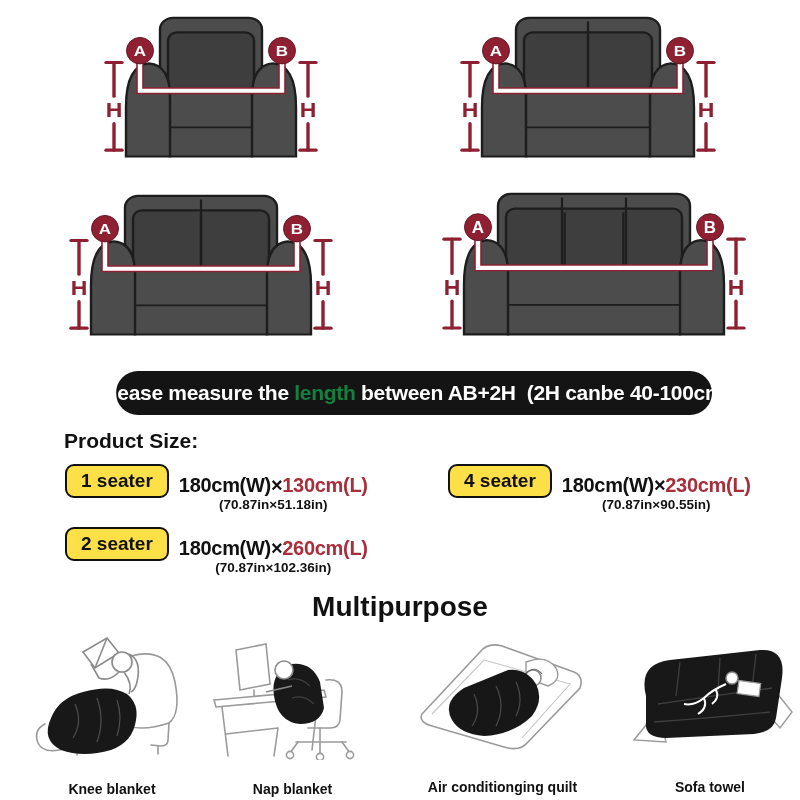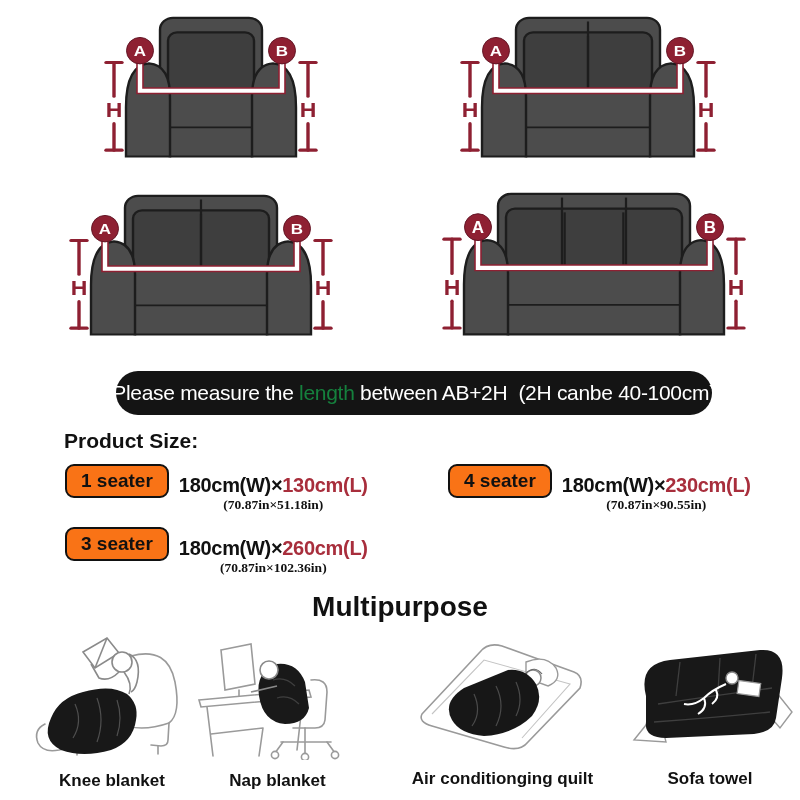--- a/index.html
+++ b/index.html
@@ -3,37 +3,37 @@
 <meta charset="utf-8">
 <style>
   html,body{margin:0;padding:0;background:#ffffff;}
   .canvas{position:relative;width:800px;height:800px;background:#ffffff;overflow:hidden;
           font-family:"Liberation Sans", sans-serif;color:#111;}
   .sofa{position:absolute;}
   .sofa svg{display:block;}
   
   .banner{position:absolute;left:116px;top:371px;width:596px;height:44px;
           background:#141414;border-radius:22px;display:flex;align-items:center;justify-content:center;
-          color:#ffffff;font-size:21px;font-weight:normal;letter-spacing:-0.3px;}
+          color:#ffffff;font-size:21px;font-weight:bold;letter-spacing:-0.3px;}
   .banner span{white-space:pre;}
   .banner .hl{color:#15803d;}
   
   .ps-heading{position:absolute;left:64px;top:429px;font-size:21px;font-weight:bold;}
   .size-item{position:absolute;display:flex;align-items:flex-start;gap:10px;}
   .seat-box{border:2.5px solid #111;border-radius:9px;padding:4px 14px;font-size:19px;font-weight:bold;
-            background:#f97316;min-width:68px;text-align:center;}
+            background:#fde047;min-width:68px;text-align:center;}
   .dims{display:flex;flex-direction:column;align-items:center;}
   .dims .cm{font-size:20px;font-weight:bold;letter-spacing:-0.3px;line-height:1.0;margin-top:11px;}
   .dims .cm .red{color:#a82e3c;}
-  .dims .inch{font-size:13.5px;font-weight:bold;margin-top:2px;font-family:Liberation Serif, serif;}
+  .dims .inch{font-size:13.5px;font-weight:bold;margin-top:2px;}
   
   .mp-heading{position:absolute;left:0;right:0;top:591px;text-align:center;font-size:28px;font-weight:bold;}
   .mp-item{position:absolute;display:flex;flex-direction:column;align-items:center;}
   .mp-item svg{display:block;}
-  .mp-label{font-size:17px;font-weight:bold;margin-top:11px;text-align:right;}
+  .mp-label{font-size:14px;font-weight:bold;margin-top:21px;text-align:right;}
 </style>
 </head>
 <body>
 
 <div class="canvas">
 
   <div class="sofa" style="left:100px;top:16px;width:222px;height:146px">
       <svg width="100%" height="100%" viewBox="0 0 222 160" preserveAspectRatio="none">
         <rect x="60" y="2" width="102" height="86" rx="13" fill="#4c4c4c" stroke="#1d1d1d" stroke-width="2.4"></rect>
         <rect x="68" y="18" width="86" height="74" rx="9" fill="#3e3e3e" stroke="#1d1d1d" stroke-width="2.4"></rect>
@@ -180,21 +180,21 @@
 
   <div class="size-item" style="left:448px;top:464px">
     <div class="seat-box"><span>4 seater</span></div>
     <div class="dims">
       <div class="cm"><span>180cm(W)×</span><span class="red">230cm(L)</span></div>
       <div class="inch">(70.87in×90.55in)</div>
     </div>
   </div>
 
   <div class="size-item" style="left:65px;top:527px">
-    <div class="seat-box"><span>3 seater</span></div>
+    <div class="seat-box"><span>2 seater</span></div>
     <div class="dims">
       <div class="cm"><span>180cm(W)×</span><span class="red">260cm(L)</span></div>
       <div class="inch">(70.87in×102.36in)</div>
     </div>
   </div>
 
 
   <div class="mp-heading">Multipurpose</div>
 
   <div class="mp-item" style="left:22px;top:626px;width:180px">
@@ -212,21 +212,21 @@
         <path d="M104,28 Q117,34 112,56 Q110,64 106,66" fill="none"></path>
         <path d="M94,46 Q84,56 74,52 L66,38" fill="none"></path>
         <path d="M99,46 Q108,58 104,68" fill="none"></path>
       </g>
       <path d="M36,124 Q16,114 26,92 Q34,72 58,66 Q86,58 102,68 Q114,78 111,94 Q108,116 86,124 Q58,132 36,124 Z" fill="#181818"></path>
       <path d="M50,78 Q58,96 48,112 M72,72 Q80,94 72,116 M92,74 Q98,92 92,110" stroke="#4f4f4f" stroke-width="1.2" fill="none"></path>
     </svg>
     <div class="mp-label">Knee blanket</div>
   </div>
 
-  <div class="mp-item" style="left:190px;top:624px;width:175px">
+  <div class="mp-item" style="left:205px;top:624px;width:175px">
     <svg width="170" height="136" viewBox="0 0 170 136">
       <g stroke="#9a9a9a" stroke-width="1.6" fill="#ffffff" stroke-linecap="round">
         <path d="M28,26 L58,20 L62,60 L32,66 Z"></path>
         <path d="M46,66 L46,74" fill="none"></path>
         <path d="M6,76 L116,66 L118,73 L8,83 Z"></path>
         <path d="M14,83 L20,132 M110,73 L104,126 M18,110 L70,104 M70,104 L66,132" fill="none"></path>
       </g>
       <g stroke="#9a9a9a" stroke-width="1.6" fill="none" stroke-linecap="round">
         <path d="M118,56 Q134,54 134,68 L132,96 Q131,104 122,104 L100,104"></path>
         <path d="M112,104 L112,117"></path>

